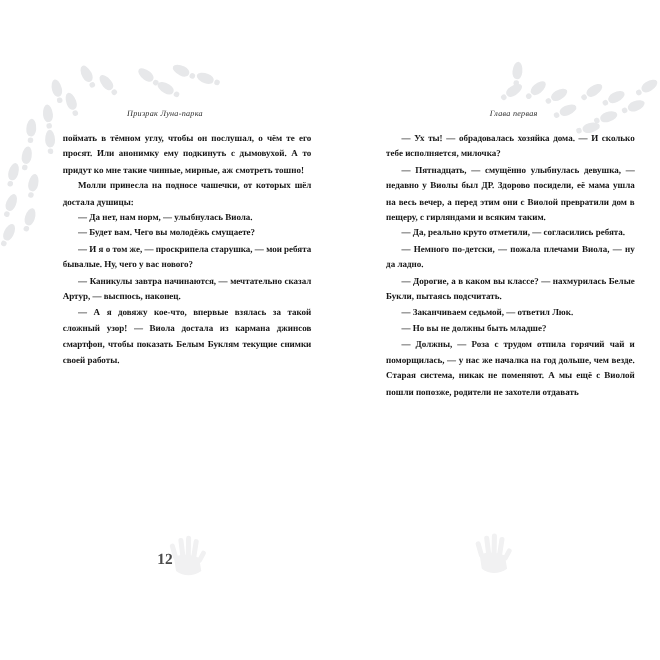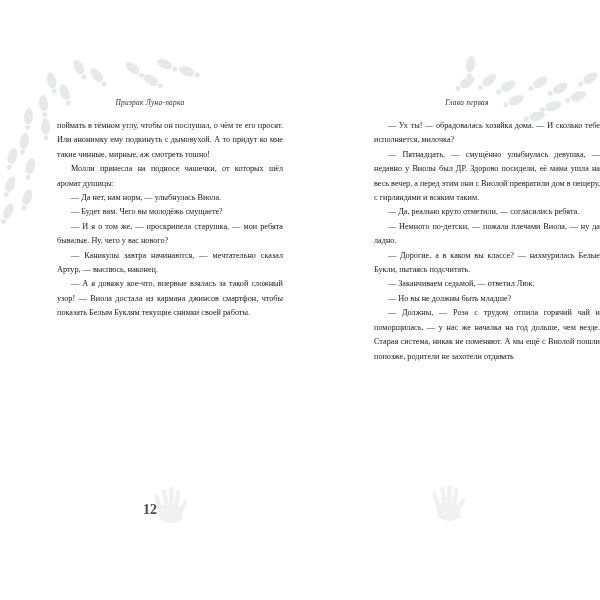--- a/index.html
+++ b/index.html
@@ -89,23 +89,24 @@
     position: absolute;
     top: 119px;
     width: 226px;
     font-size: 8.2px;
     line-height: 14.4px;
     text-align: justify;
     text-justify: inter-word;
     hyphens: manual;
     color: #161616;
     z-index: 3;
+    font-weight: bold;
   }
   .page-left .textblock  { left: 57px; }
-  .page-right .textblock { left: 34px; margin-left: 23px; }
+  .page-right .textblock { left: 34px; }
 
   .textblock p {
     margin: 0;
     text-indent: 14px;
   }
   .textblock p.noindent { text-indent: 0; }
 
   .folio {
     position: absolute;
     top: 502px;
@@ -176,21 +177,21 @@
       <rect x="31" y="14" width="4.4" height="12" rx="2.2" transform="rotate(28 33 20)"></rect>
       <path d="M8 20 Q20 16 31 21 L33 33 Q21 41 10 33 Z"></path>
     </g>
   </svg>
 
   <div class="page page-left">
     <div class="running-head">Призрак Луна-парка</div>
 
     <div class="textblock" id="left-text">
         <p class="noindent">поймать в тёмном углу, чтобы он по­слушал, о чём те его просят. Или ано­нимку ему подкинуть с дымовухой. А то придут ко мне такие чинные, мирные, аж смотреть тошно!</p>
-        <p>Молли принесла на подносе чашеч­ки, от которых шёл аромат душицы:</p>
+        <p>Молли принесла на подносе чашеч­ки, от которых шёл достала душицы:</p>
         <p>— Да нет, нам норм, — улыбну­лась Виола.</p>
         <p>— Будет вам. Чего вы молодёжь смущаете?</p>
         <p>— И я о том же, — проскрипела старушка, — мои ребята бывалые. Ну, чего у вас нового?</p>
         <p>— Каникулы завтра начинают­ся, — мечтательно сказал Артур, — выспюсь, наконец.</p>
         <p>— А я довяжу кое-что, впервые взялась за такой сложный узор! — Виола достала из кармана джинсов смартфон, чтобы показать Белым Бук­лям текущие снимки своей работы.</p>
       </div>
 
     <div class="folio">12</div>
   </div>
 

